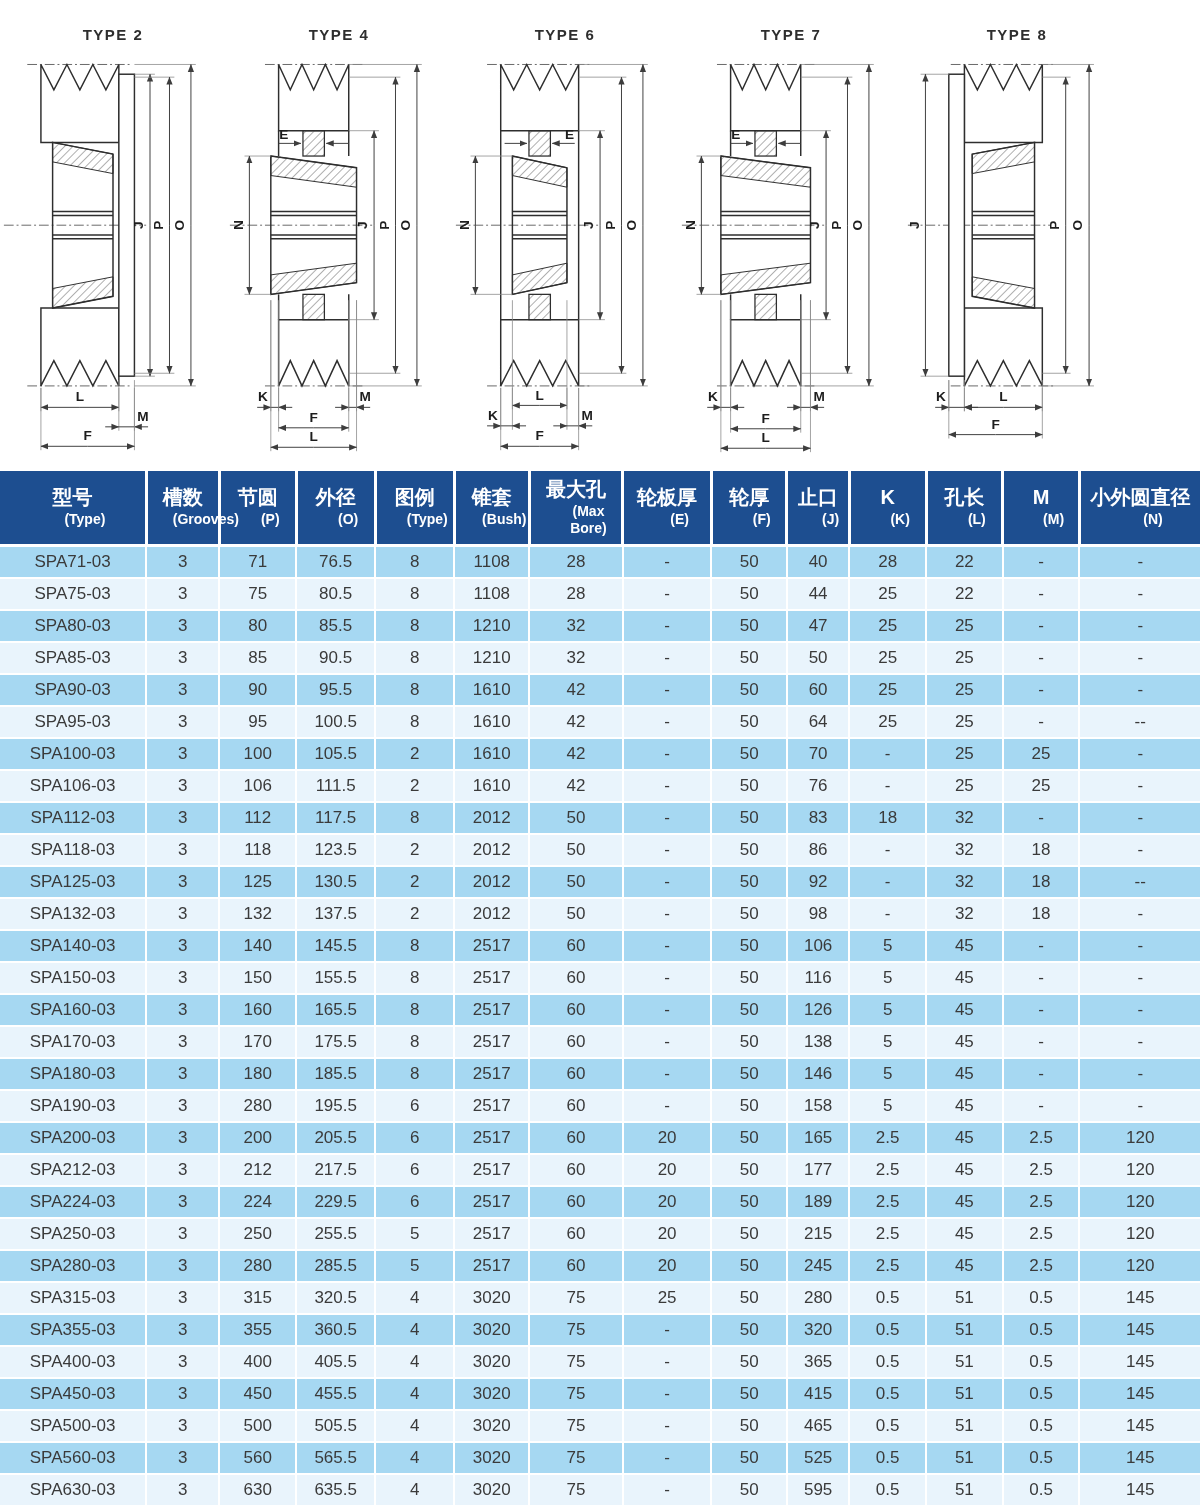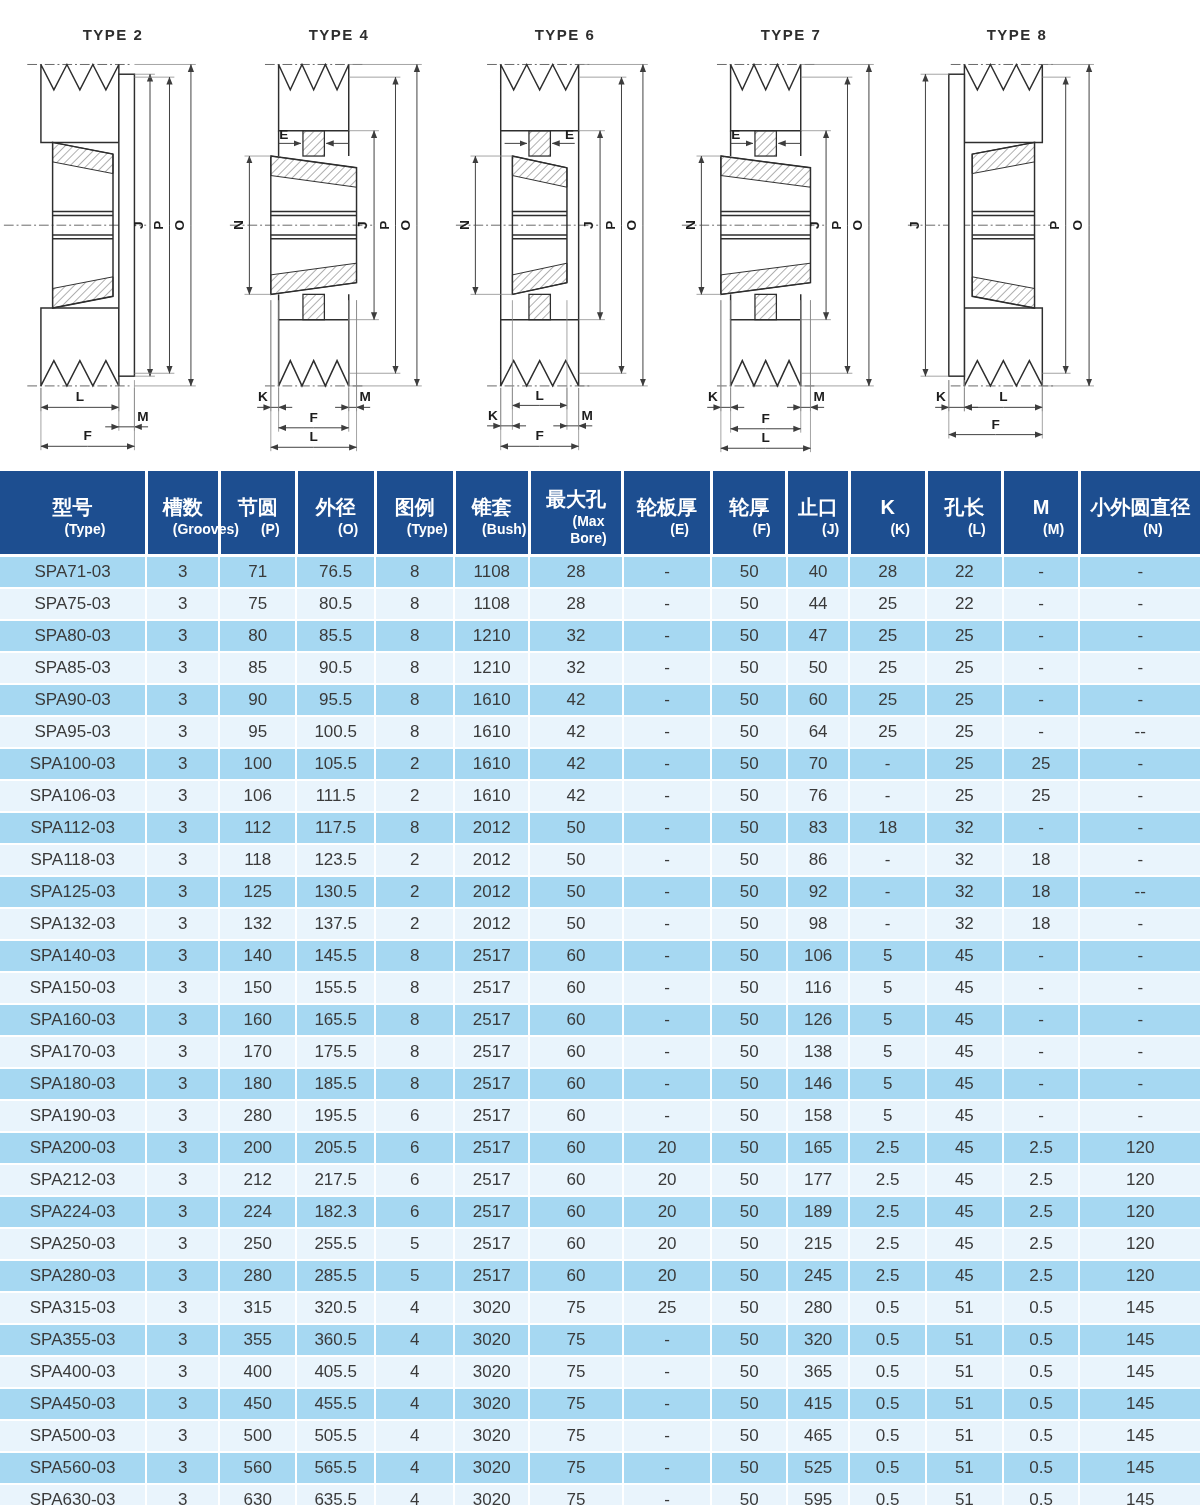--- a/index.html
+++ b/index.html
@@ -12,21 +12,21 @@
   svg .part{fill:none;stroke:#2e2e2e;stroke-width:1.5;}
   svg .partw{fill:#ffffff;stroke:#2e2e2e;stroke-width:1.5;}
   svg .dim{stroke:#3d3d3d;stroke-width:1;fill:none;}
   svg .thin{stroke:#8a8a8a;stroke-width:.8;fill:none;}
   svg .cline{stroke:#555;stroke-width:.9;fill:none;stroke-dasharray:10 3 2 3;}
   svg .bore{stroke:#2e2e2e;stroke-width:1.6;fill:none;}
   svg text.dlab{font-family:"Liberation Sans",sans-serif;font-size:14px;font-weight:bold;fill:#1d1d1d;}
   
   table.spec{width:1200px;border-collapse:collapse;table-layout:fixed;border-bottom:5px solid var(--hdr,#1d4e90);}
   table.spec thead th{background:var(--hdr,#1d4e90);color:#fff;height:68px;box-sizing:border-box;
-    vertical-align:middle;padding:16px 0 7px;border-left:3px solid #fff;border-bottom:3px solid #fff;}
+    vertical-align:middle;padding:6px 0 7px;border-left:3px solid #fff;border-bottom:3px solid #fff;}
   table.spec thead th:first-child{border-left:none;}
   table.spec th .zh{display:block;font-size:20px;font-weight:bold;line-height:1.25;}
   table.spec th .en{display:block;font-size:14px;font-weight:bold;line-height:1.2;margin-top:1px;margin-left:25px;}
   table.spec td{height:30px;line-height:30px;padding:0;text-align:center;font-size:17px;color:#3a3a3a;
     border-left:2px solid #fff;border-top:2px solid #fff;overflow:hidden;white-space:nowrap;}
   table.spec td:first-child{border-left:none;margin-top:47px;}
   table.spec tr.dark td{background:var(--rowA,#a6d8f2);}
   table.spec tr.light td{background:var(--rowB,#e9f4fc);}
 </style>
 </head>
@@ -770,21 +770,21 @@
         <td>177</td>
         <td>2.5</td>
         <td>45</td>
         <td>2.5</td>
         <td>120</td>
       </tr>
       <tr class="dark">
         <td>SPA224-03</td>
         <td>3</td>
         <td>224</td>
-        <td>182.3</td>
+        <td>229.5</td>
         <td>6</td>
         <td>2517</td>
         <td>60</td>
         <td>20</td>
         <td>50</td>
         <td>189</td>
         <td>2.5</td>
         <td>45</td>
         <td>2.5</td>
         <td>120</td>

